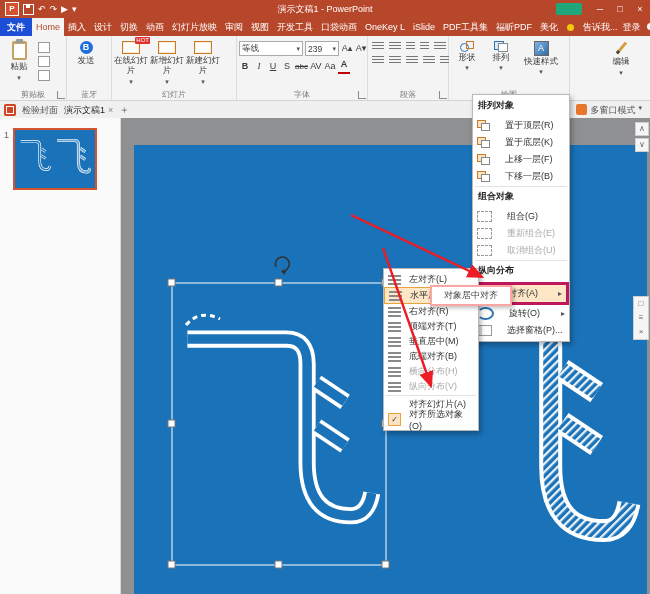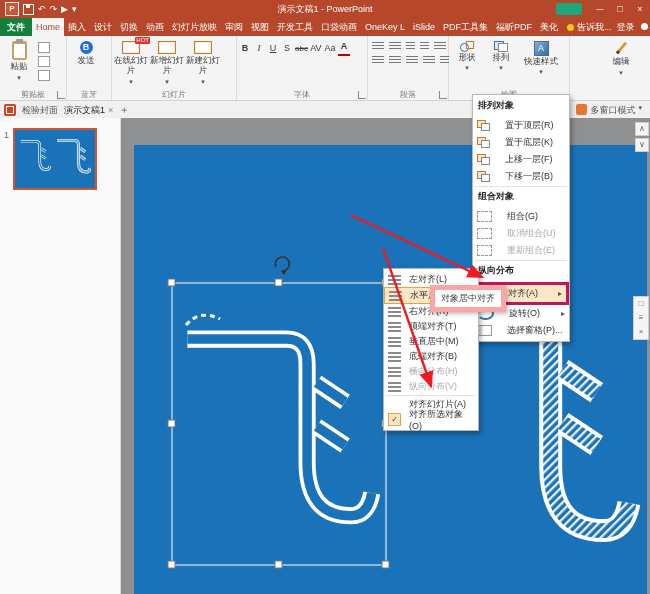--- a/index.html
+++ b/index.html
@@ -14,23 +14,23 @@
   .sv-ico{width:9px;height:9px;border:1px solid #fff;background:transparent;position:relative;}
   .sv-ico::after{content:"";position:absolute;left:2px;top:0;width:4px;height:3px;background:#fff;}
   .title-text{position:absolute;left:50%;transform:translateX(-50%);white-space:nowrap;font-size:9px;}
   .winctl{margin-left:auto;display:flex;align-items:center;height:100%;}
   .chip{width:26px;height:12px;background:#1FA67A;border-radius:2px;margin-right:8px;}
   .winbtn{width:20px;height:18px;line-height:18px;text-align:center;font-size:9px;}
 
   
   .tabrow{height:18px;background:#B7472A;display:flex;align-items:stretch;color:#fff;font-size:9px;white-space:nowrap;}
   .tab{padding:0 4px;line-height:18px;}
-  .tab.file{background:#15803d;font-weight:bold;padding:0 7px;}
+  .tab.file{background:#1d4ed8;font-weight:bold;padding:0 7px;}
   .tab.active{background:#F4F4F4;color:#B7472A;}
-  .tellme{display:flex;align-items:center;gap:3px;padding:0 5px;line-height:18px;}
+  .tellme{display:flex;align-items:center;gap:9px;padding:0 5px;line-height:18px;}
   .bulb{width:7px;height:7px;border-radius:50%;background:#F2C811;}
   .tr-right{margin-left:auto;display:flex;align-items:center;gap:6px;padding-right:6px;}
   .person{width:7px;height:7px;border-radius:50%;background:#fff;display:inline-block;margin-right:2px;}
 
   
   .ribbon{height:64px;background:#F4F4F4;border-bottom:1px solid #D4D4D4;display:flex;font-size:8.5px;color:#3B3B3B;position:relative;}
   .group{position:relative;border-right:1px solid #DCDCDC;padding:2px 2px 11px;display:flex;gap:2px;align-items:flex-start;}
   .glabel{position:absolute;bottom:0;left:0;right:0;text-align:center;font-size:8px;color:#7A7A7A;}
   .dlg{position:absolute;right:1px;bottom:1px;width:7px;height:7px;border-left:1px solid #8A8A8A;border-bottom:1px solid #8A8A8A;}
   .bigbtn{width:34px;display:flex;flex-direction:column;align-items:center;padding-top:3px;gap:2px;text-align:center;line-height:1.15;}
@@ -109,22 +109,22 @@
 
   
   .submenu{position:absolute;left:383px;top:268px;width:94px;background:#fff;border:1px solid #B8B8B8;
     box-shadow:2px 3px 5px rgba(0,0,0,.3);z-index:60;font-size:9px;color:#333;padding:3px 0;}
   .smitem{height:15px;display:flex;align-items:center;gap:8px;padding:0 4px;}
   .smitem.hl{background:#FDE7C6;border:1px solid #E8A33D;}
   .smitem.disabled{color:#ABABAB;}
   .smitem .chk{width:11px;height:11px;border:1px solid #E8A33D;background:#FBE3C3;font-size:8px;line-height:11px;text-align:center;color:#333;flex:0 0 11px;}
 
   
-  .screen-tip{position:absolute;left:430px;top:285px;background:#fff;border:5px solid #fca5a5;
-    box-shadow:2px 2px 4px rgba(0,0,0,.25);font-size:9px;color:#444;padding:2px 6px;z-index:70;white-space:nowrap;}
+  .screen-tip{position:absolute;left:430px;top:285px;background:#fff;border:2px solid #fca5a5;
+    box-shadow:2px 2px 4px rgba(0,0,0,.25);font-size:9px;color:#444;padding:2px 12px;z-index:70;white-space:nowrap;}
 
   
   .arrows{position:absolute;inset:0;z-index:90;pointer-events:none;}
 </style>
 </head>
 <body>
 
 <svg width="0" height="0" style="position:absolute">
   <defs>
     <path id="fly" d="M12,38 L116,38 Q138,38 138,64 L138,168 Q138,224 184,224 Q202,224 206,200 M148,84 l30,20 M148,130 l30,20" fill="none"></path>
@@ -226,20 +226,32 @@
         <span class="slide-ico"></span>
         <span class="cap">新建幻灯片</span>
         <span class="caret">▾</span>
       </div>
       <div class="glabel">幻灯片</div>
     </div>
 
     <div class="group" style="width:126px">
       <div class="fontrows">
         <div class="frow">
+          <span class="combo" style="width:58px">
+            <span>等线</span>
+            <span class="caret" style="margin-left:auto">▾</span>
+          </span>
+          <span class="combo" style="width:28px">
+            <span>239</span>
+            <span class="caret" style="margin-left:auto">▾</span>
+          </span>
+          <span class="fbtn">A▴</span>
+          <span class="fbtn">A▾</span>
+        </div>
+        <div class="frow">
           <span class="fbtn b">B</span>
           <span class="fbtn i">I</span>
           <span class="fbtn u">U</span>
           <span class="fbtn">S</span>
           <span class="fbtn st">abc</span>
           <span class="fbtn">AV</span>
           <span class="fbtn">Aa</span>
           <span class="fbtn col">A</span>
         </div>
       </div>
@@ -398,25 +410,25 @@
       <span>下移一层(B)</span>
     </div>
     <div class="msep"></div>
     <div class="mhead">组合对象</div>
     <div class="mitem">
       <span class="mico grp"></span>
       <span>组合(G)</span>
     </div>
     <div class="mitem disabled">
       <span class="mico grp"></span>
-      <span>取消组合(U)</span>
+      <span>重新组合(E)</span>
     </div>
     <div class="mitem disabled">
       <span class="mico grp"></span>
-      <span>重新组合(E)</span>
+      <span>取消组合(U)</span>
     </div>
     <div class="msep"></div>
     <div class="mhead">纵向分布</div>
     <div class="mitem hl">
       <span class="mico bars"></span>
       <span>对齐(A)</span>
       <span class="subarrow">▸</span>
     </div>
     <div class="mitem">
       <span class="mico rot"></span>

